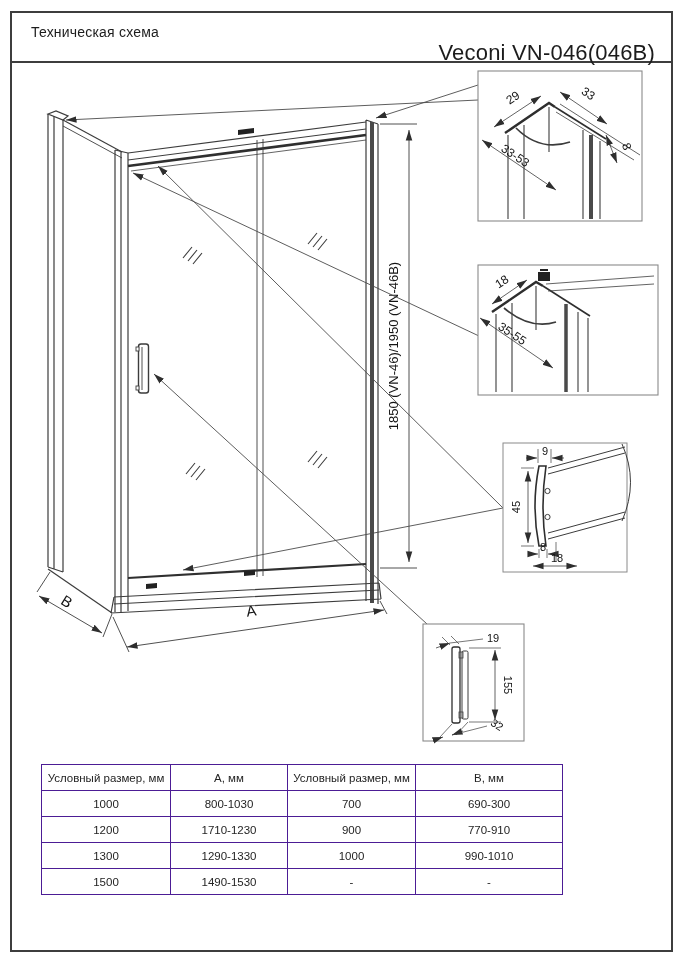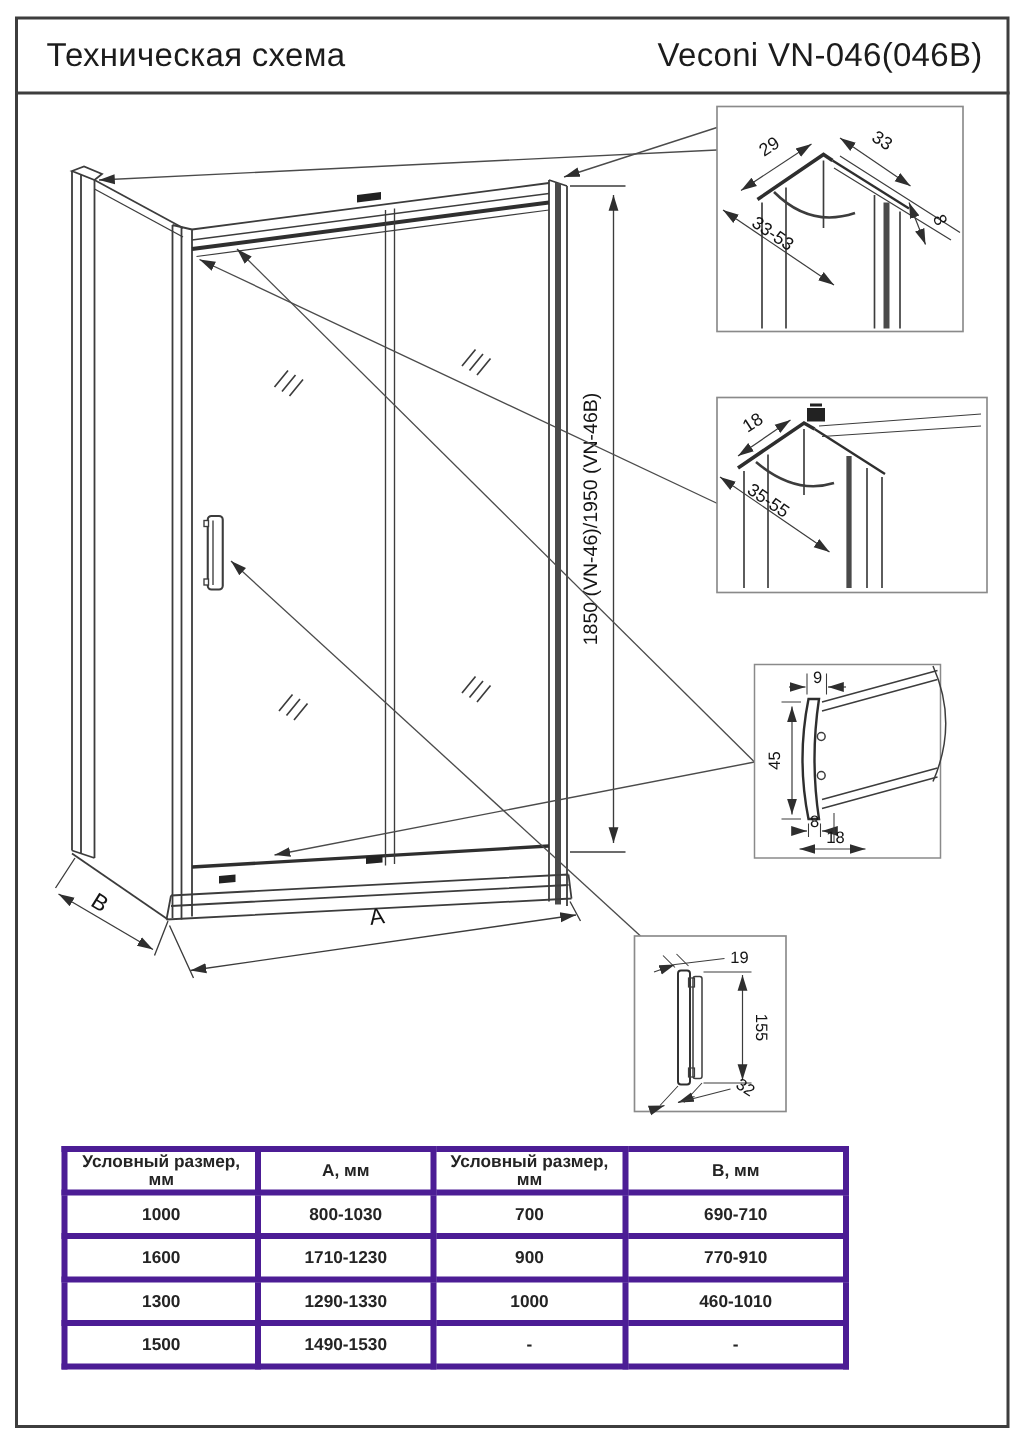--- a/index.html
+++ b/index.html
@@ -2,32 +2,32 @@
 <html><head>
 <meta charset="utf-8">
 <style>
   html,body{margin:0;padding:0;background:#fff;}
   .page{position:relative;width:685px;height:970px;background:#fff;overflow:hidden;
         font-family:"Liberation Sans",sans-serif;color:#1c1c1c;}
   .frame{position:absolute;left:10px;top:11px;width:663px;height:941px;
          border:2px solid #3d3d3d;box-sizing:border-box;}
   .header-band{position:absolute;left:10px;top:11px;width:663px;height:52px;
                border-bottom:2px solid #3d3d3d;box-sizing:border-box;}
-  .title-left{position:absolute;left:31px;top:24px;font-size:22px;letter-spacing:.2px;}
-  .title-right{position:absolute;right:30px;top:24px;font-size:22px;letter-spacing:.2px;}
+  .title-left{position:absolute;left:31px;top:24px;font-size:14px;letter-spacing:.2px;}
+  .title-right{position:absolute;right:30px;top:40px;font-size:22px;letter-spacing:.2px;}
   svg.diagram{position:absolute;left:0;top:0;}
   svg text{font-family:"Liberation Sans",sans-serif;fill:#141414;}
   .dims{font-size:12px;}
   .dims-small{font-size:11px;}
   .axis-label{font-size:15px;}
   .hlabel{font-size:13px;}
   table.sizes{position:absolute;left:41px;top:764px;width:521px;border-collapse:collapse;
               font-size:11.5px;color:#242424;table-layout:fixed;}
-  table.sizes td,table.sizes th{border:4px solid #4c1d95;text-align:center;
-              font-weight:bold;padding:0;height:25px;}
+  table.sizes td,table.sizes th{border:1px solid #4c1d95;text-align:center;
+              font-weight:normal;padding:0;height:25px;}
 </style>
 </head>
 <body>
 
 <div class="page">
   <div class="frame"></div>
   <div class="header-band"></div>
   <div class="title-left">Техническая схема</div>
   <div class="title-right">Veconi VN-046(046B)</div>
 
@@ -199,33 +199,33 @@
         <tr>
       <th>Условный размер, мм</th>
       <th>А, мм</th>
       <th>Условный размер, мм</th>
       <th>В, мм</th>
     </tr>
     <tr>
       <td>1000</td>
       <td>800-1030</td>
       <td>700</td>
-      <td>690-710</td>
-    </tr>
-    <tr>
-      <td>1600</td>
+      <td>690-300</td>
+    </tr>
+    <tr>
+      <td>1200</td>
       <td>1710-1230</td>
       <td>900</td>
       <td>770-910</td>
     </tr>
     <tr>
       <td>1300</td>
       <td>1290-1330</td>
       <td>1000</td>
-      <td>460-1010</td>
+      <td>990-1010</td>
     </tr>
     <tr>
       <td>1500</td>
       <td>1490-1530</td>
       <td>-</td>
       <td>-</td>
     </tr>
   </tbody>
     </table>
 </div>

